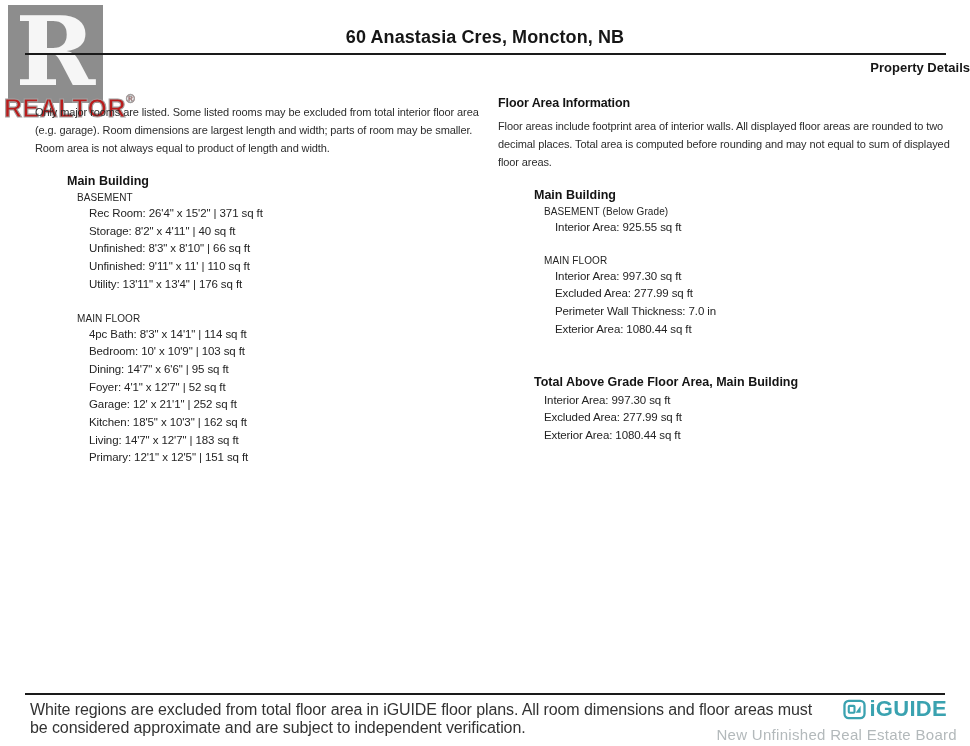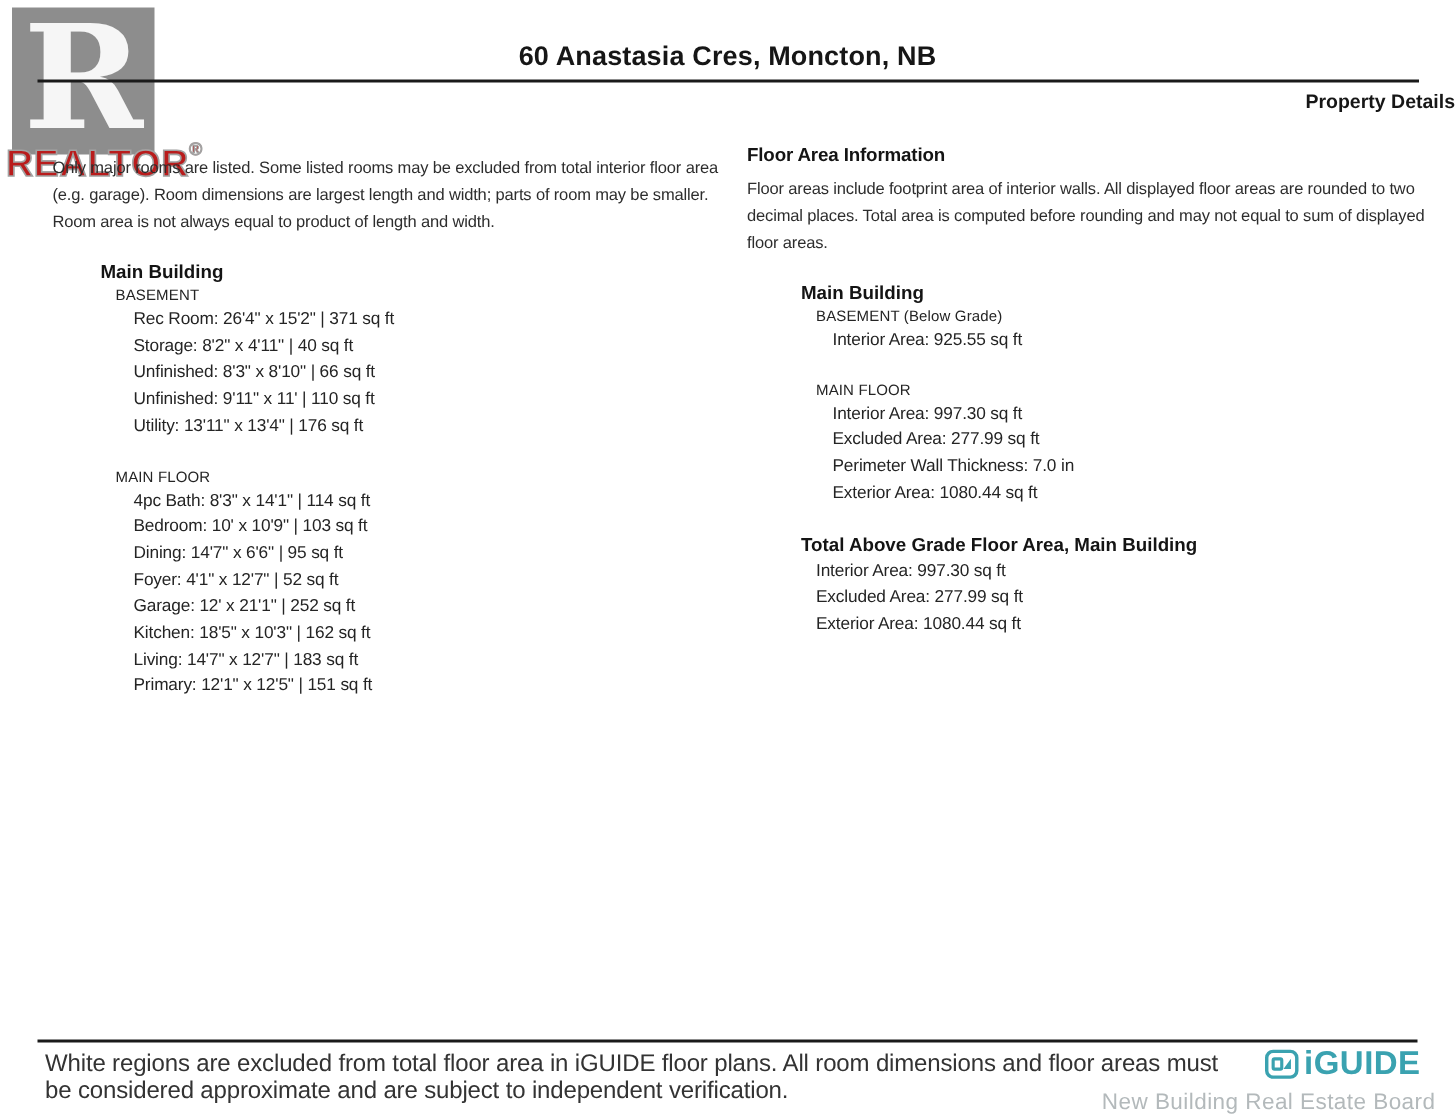--- a/index.html
+++ b/index.html
@@ -54,21 +54,21 @@
   .col-right .building-name { margin-top:17px; padding-left:36px; }
   .sub-name { font-size:10px; color:#242424; letter-spacing:0.1px; }
   .col-left  .sub-name { padding-left:42px; margin-top:4px; }
   .col-right .sub-name { padding-left:46px; margin-top:4px; }
   .rows { margin-top:2px; }
   .row { font-size:11.5px; line-height:17.7px; color:#242424; letter-spacing:-0.1px; }
   .col-left  .row { padding-left:54px; }
   .col-right .row { padding-left:57px; }
   .subsection.gap-left  { margin-top:19px; }
   .subsection.gap-right { margin-top:18px; }
-  .total-block { margin-top:17px; }
+  .total-block { margin-top:36px; }
   .total-heading { font-size:12.5px; font-weight:bold; color:#141414; padding-left:36px; }
   .total-block .row { padding-left:46px; }
   .total-block .rows { margin-top:3px; }
 
   
   .ftr-rule {
     position:absolute; left:25px; top:693px; width:920px; height:2px; background:#1a1a1a; z-index:2;
   }
   .ftr-disclaimer {
     position:absolute; left:30px; top:701px; width:790px;
@@ -169,15 +169,15 @@
 
   <div class="brand">
     <svg class="brand-icon" viewBox="0 0 24 22" xmlns="http://www.w3.org/2000/svg">
       <rect x="1.5" y="2" width="21" height="18" rx="4.5" fill="none" stroke="#3aa2b0" stroke-width="2.4"></rect>
       <rect x="6" y="7.2" width="6" height="7.2" rx="1" fill="none" stroke="#3aa2b0" stroke-width="2.2"></rect>
       <path d="M13.2 14.4 L18.4 7.2 L18.4 14.4 Z" fill="#3aa2b0"></path>
     </svg>
     <span class="brand-text">iGUIDE</span>
   </div>
 
-  <div class="attribution">New Building Real Estate Board</div>
+  <div class="attribution">New Unfinished Real Estate Board</div>
 
 </div>
 
 </body></html>

